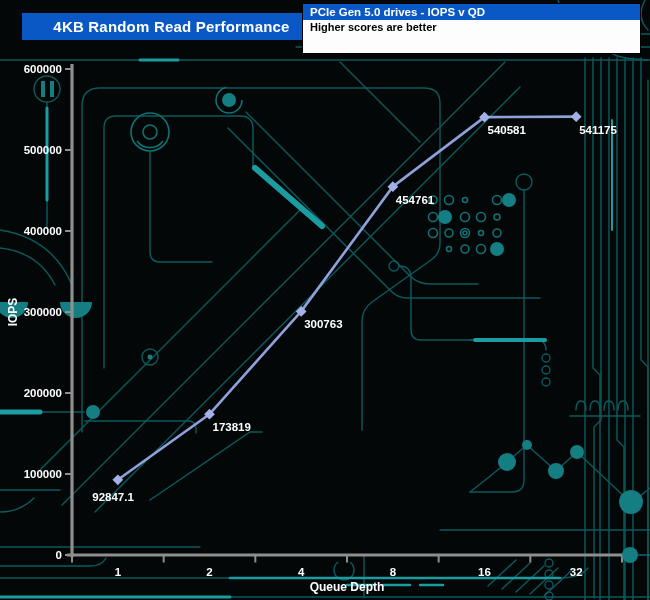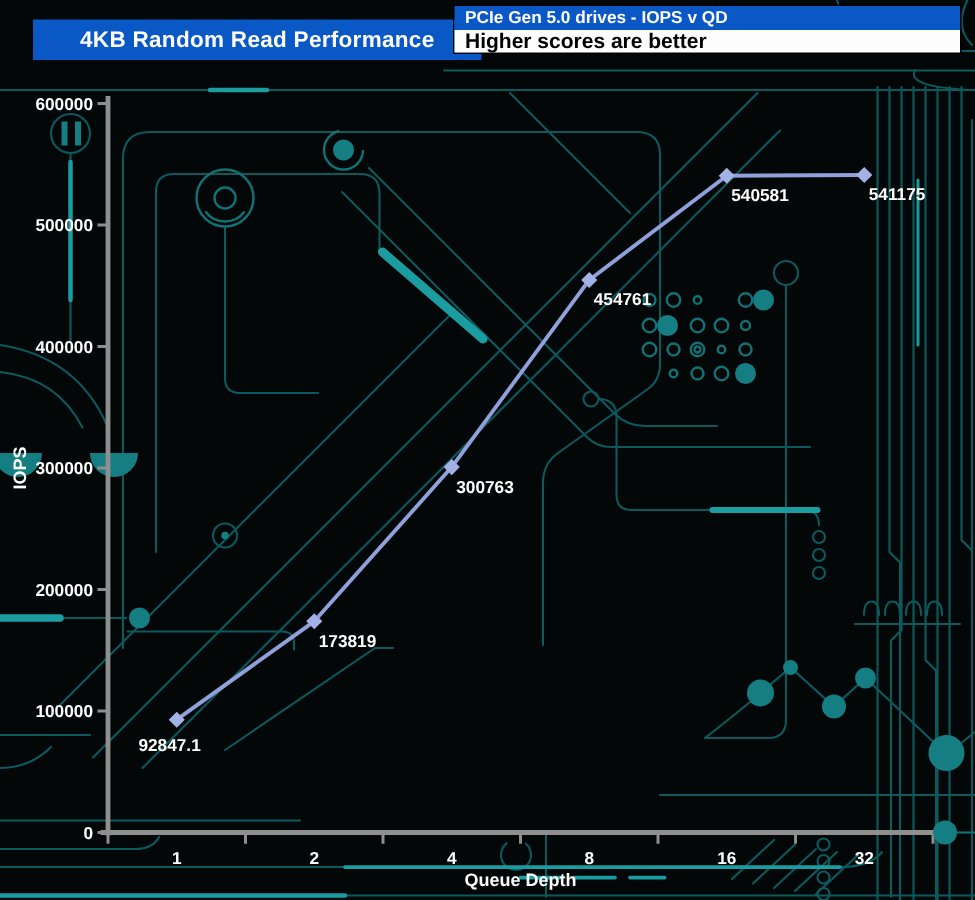--- a/index.html
+++ b/index.html
@@ -9,22 +9,22 @@
   svg{position:absolute;left:0;top:0;}
   #bg-svg{z-index:0;}
   #chart-svg{z-index:1;}
   .hdr{position:absolute;z-index:2;box-sizing:border-box;}
   #title-bar{left:22px;top:13px;width:299px;height:27px;background:#0a58c6;
      color:#fff;font-size:15px;font-weight:bold;text-align:center;line-height:27px;
      letter-spacing:.2px;}
   #legend-box{left:302px;top:3px;width:339px;border:1px solid #000;}
   #legend-line1{background:#0a58c6;color:#fff;font-size:11.5px;font-weight:bold;
      height:16px;line-height:16px;padding-left:7px;}
-  #legend-line2{background:#fdfdfd;color:#000;font-size:14px;font-weight:bold;
-     height:15px;line-height:15px;padding-left:7px;}
+  #legend-line2{background:#fdfdfd;color:#000;font-size:11px;font-weight:bold;
+     height:33px;line-height:15px;padding-left:7px;}
 </style>
 </head>
 <body>
 
 <div id="stage">
 
   <svg id="bg-svg" width="650" height="600" viewBox="0 0 650 600" aria-hidden="true">
     <g stroke="#0d5a5e" stroke-width="1.4" fill="none" stroke-linecap="round">
       <path d="M0,60 H650"></path>
       <path d="M558,0 Q566,28 612,34 H650"></path>

